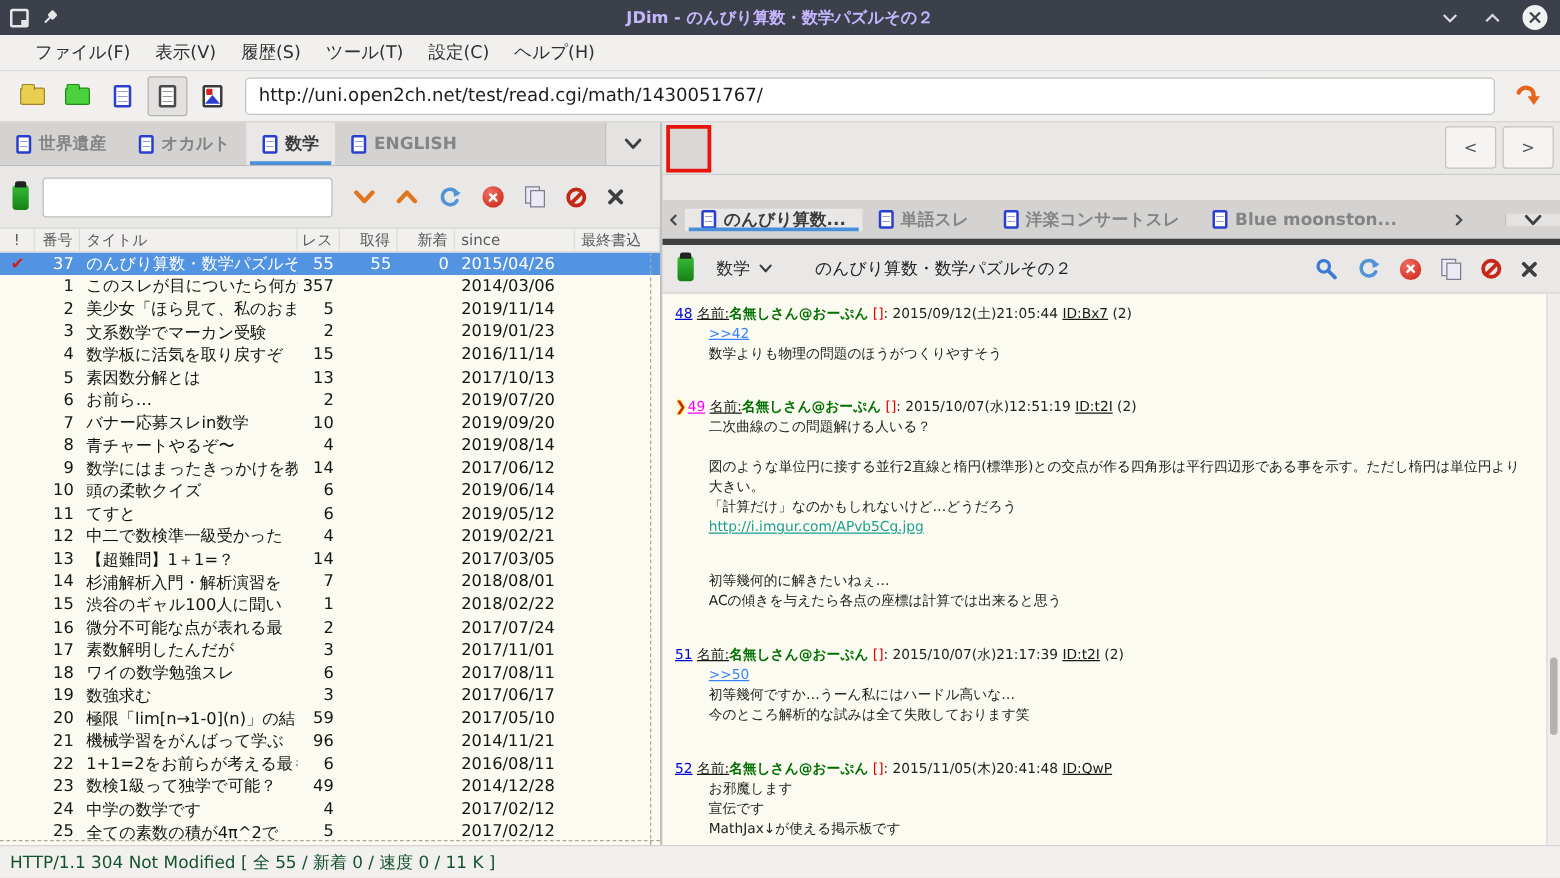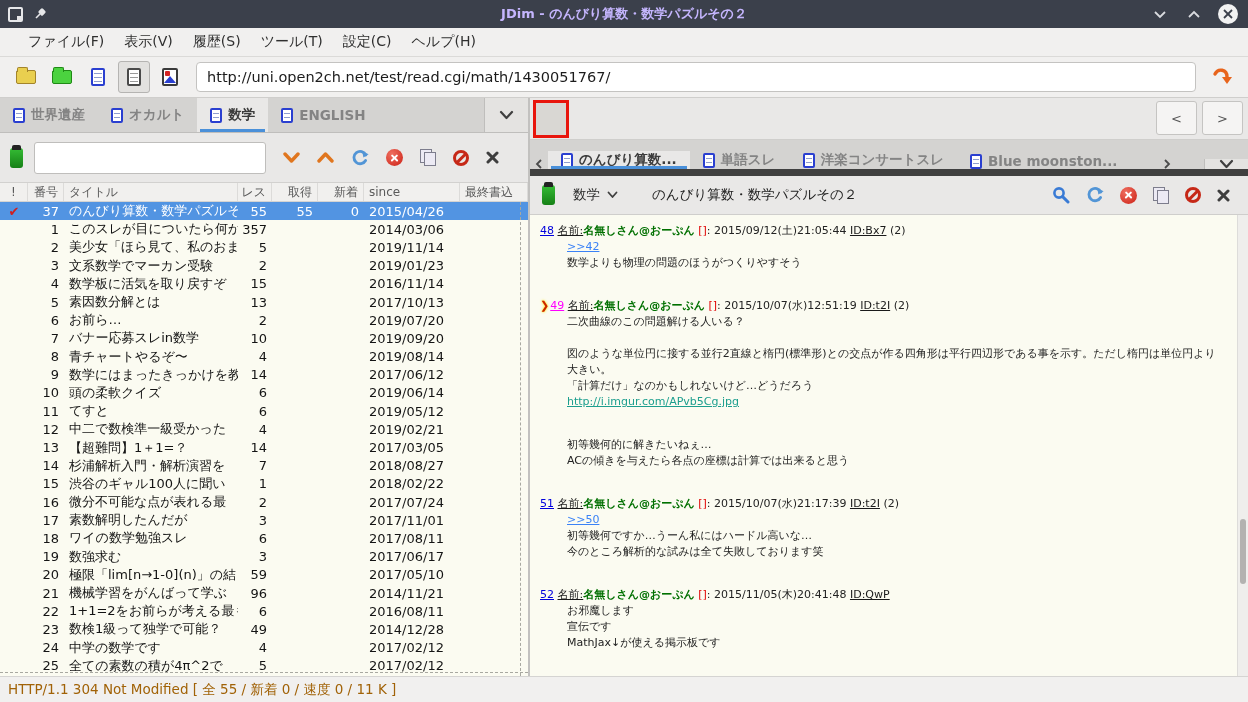--- a/index.html
+++ b/index.html
@@ -91,21 +91,21 @@
   
   .thread-pane { flex:1; display:flex; flex-direction:column; min-width:0; min-height:0; }
   .tstrip { height:42px; background:#e9e8e7; border-bottom:1px solid #cfcecc; position:relative; flex:none; }
   .thumb { position:absolute; left:3px; top:2px; width:36px; height:38px; border:3px solid #e8150c; background:#d9d7d3;
      background-image:radial-gradient(circle at 30% 40%, #8a8a85 0 1.5px, transparent 2px),
                       radial-gradient(circle at 55% 60%, #77777i 0 1px, transparent 2px),
                       radial-gradient(circle at 65% 35%, #8a8a85 0 1.2px, transparent 2px),
                       radial-gradient(circle at 45% 70%, #9a9a95 0 1.2px, transparent 2px); }
   .navbtns { position:absolute; right:5px; top:3px; display:flex; gap:5px; }
   .navbtn { width:41px; height:34px; background:#f5f4f3; border:1px solid #c5c4c2; border-radius:3px; display:flex; align-items:center; justify-content:center; color:#555; font-size:13px; }
-  .ttabbar { height:36px; background:#d4d3d1; border-bottom:7px solid #404040; display:flex; align-items:flex-end; flex:none; }
+  .ttabbar { height:36px; background:#d4d3d1; border-bottom:5px solid #404040; display:flex; align-items:center; flex:none;margin-top:20px; }
   .tarrow { width:18px; display:flex; align-items:center; justify-content:center; color:#4a4a4a; font-size:10px; }
   .ttabbar .tab { min-width:100px; }
   .tthread-toolbar { height:39px; background:#e9e8e7; border-bottom:1px solid #cfcecc; display:flex; align-items:center; padding:0 12px; gap:10px; flex:none; }
   .board-select { display:flex; align-items:center; gap:7px; font-size:13.5px; color:#2d2d2d; padding:4px 6px; }
   .thread-title { font-size:13.5px; color:#222; margin-left:18px; white-space:nowrap; overflow:hidden; }
   .tt-icons { margin-left:auto; display:flex; align-items:center; gap:16px; padding-right:6px; }
 
   .content { flex:1; background:#fbfbf1; overflow:hidden; position:relative; padding:8px 24px 0 10px; font-size:11px; line-height:16px; min-height:0; }
   .post { margin-bottom:27px; }
   .post-header { white-space:nowrap; }
@@ -117,21 +117,21 @@
   .pname { color:#007000; font-weight:bold; }
   .pmail { color:#e00000; }
   .pid { text-decoration:underline; color:#1a1a1a; }
   .post-line { padding-left:27px; min-height:16px; word-break:break-all; }
   .plink { color:#3b82f6; text-decoration:underline; }
   .plink2 { color:#1b9e8e; text-decoration:underline; }
   .vscroll { position:absolute; right:0; top:0; bottom:0; width:11px; background:#efeeec; border-left:1px solid #dddcda; }
   .vscroll .thumbbar { position:absolute; left:2px; right:2px; top:66%; height:14%; background:#b3b2b0; border-radius:4px; }
 
   
-  .statusbar { height:26px; background:#f1f0ef; border-top:1px solid #d5d4d2; display:flex; align-items:center; padding-left:8px; font-size:13.5px; color:#a16207; flex:none; }
+  .statusbar { height:26px; background:#f1f0ef; border-top:1px solid #d5d4d2; display:flex; align-items:center; padding-left:8px; font-size:13.5px; color:#14532d; flex:none; }
 </style>
 </head>
 <body>
 
 <div id="window">
 
   <div class="titlebar">
     <div class="tb-left">
       <span class="jdim-logo"></span>
       <svg class="pin-icon" viewBox="0 0 14 14">
@@ -412,21 +412,21 @@
             <span class="tcell c-since">2017/03/05</span>
             <span class="tcell c-last"></span>
           </div>
           <div class="trow">
             <span class="tcell c-mark"></span>
             <span class="tcell c-num">14</span>
             <span class="tcell c-title">杉浦解析入門・解析演習を</span>
             <span class="tcell c-res">7</span>
             <span class="tcell c-got"></span>
             <span class="tcell c-new"></span>
-            <span class="tcell c-since">2018/08/27</span>
+            <span class="tcell c-since">2018/08/01</span>
             <span class="tcell c-last"></span>
           </div>
           <div class="trow">
             <span class="tcell c-mark"></span>
             <span class="tcell c-num">15</span>
             <span class="tcell c-title">渋谷のギャル100人に聞い</span>
             <span class="tcell c-res">1</span>
             <span class="tcell c-got"></span>
             <span class="tcell c-new"></span>
             <span class="tcell c-since">2018/02/22</span>

